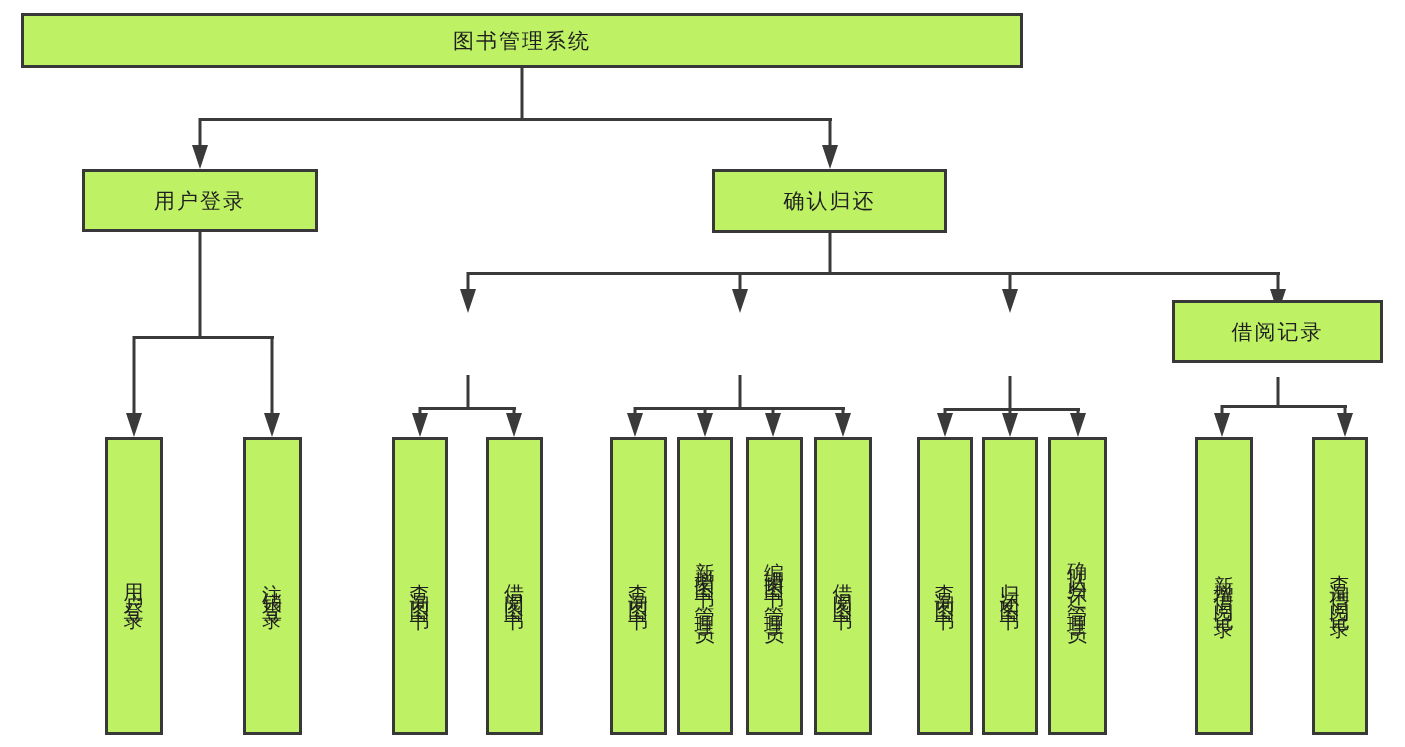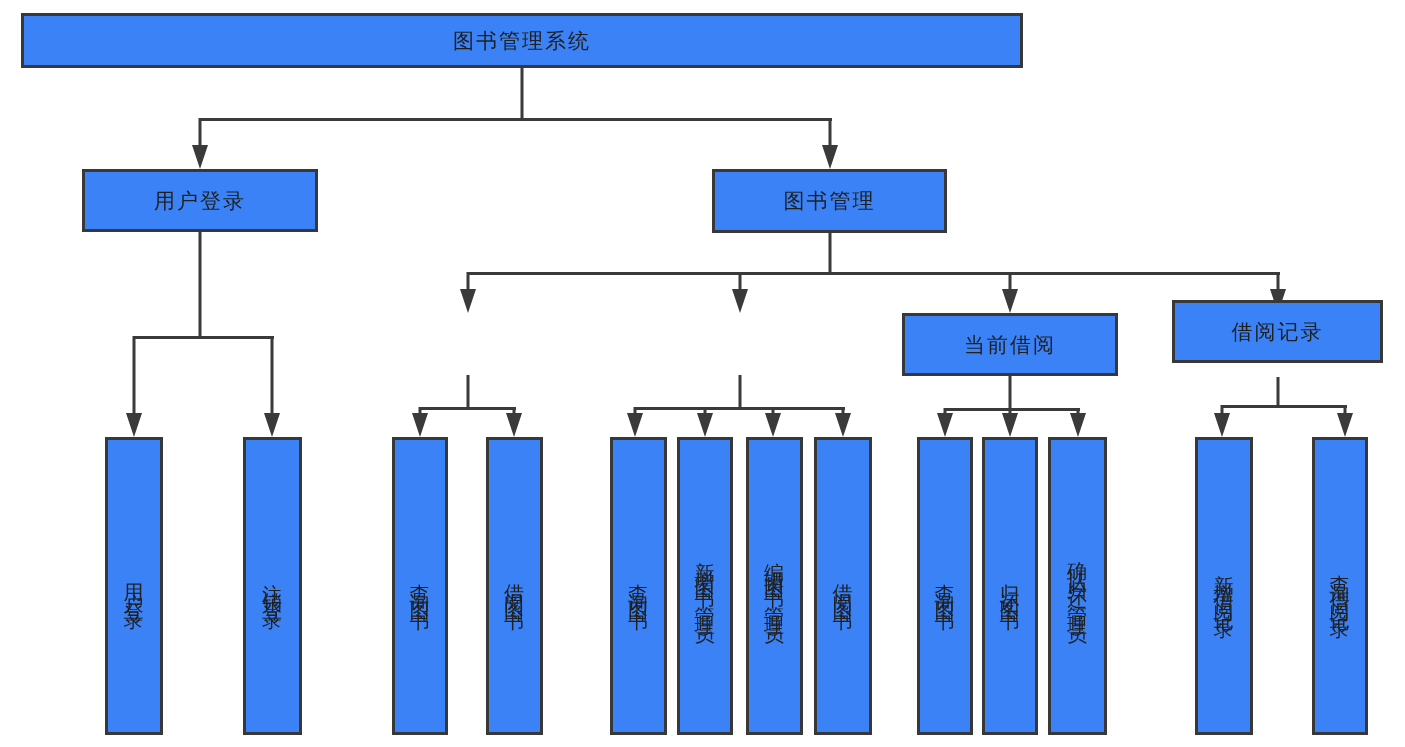--- a/index.html
+++ b/index.html
@@ -10,21 +10,21 @@
   }
   #canvas {
     position: relative;
     width: 1405px;
     height: 747px;
     background: #ffffff;
     overflow: hidden;
   }
   .node {
     position: absolute;
-    background: #3b82f6;
+    background: #bef264;
     border: 3px solid #383838;
     box-sizing: border-box;
     display: flex;
     align-items: center;
     justify-content: center;
     color: #1f1f1f;
     z-index: 2;
   }
   .h-node {
     font-size: 21px;
@@ -129,26 +129,23 @@
     </div>
 
   <div class="node h-node" style="left:21px; top:13px; width:1002px; height:55px;">
     <span>图书管理系统</span>
   </div>
 
   <div class="node h-node" style="left:82px; top:169px; width:236px; height:63px;">
     <span>用户登录</span>
   </div>
   <div class="node h-node" style="left:712px; top:169px; width:235px; height:64px;">
-    <span>图书管理</span>
+    <span>确认归还</span>
   </div>
 
-  <div class="node h-node" style="left:902px; top:313px; width:216px; height:63px;">
-    <span>当前借阅</span>
-  </div>
   <div class="node h-node" style="left:1172px; top:300px; width:211px; height:63px;">
     <span>借阅记录</span>
   </div>
 
   <div class="node leaf" style="left:105px; top:437px; width:58px; height:298px;">
     <span class="vtext">用户登录</span>
   </div>
   <div class="node leaf" style="left:243px; top:437px; width:59px; height:298px;">
     <span class="vtext">注销登录</span>
   </div>

